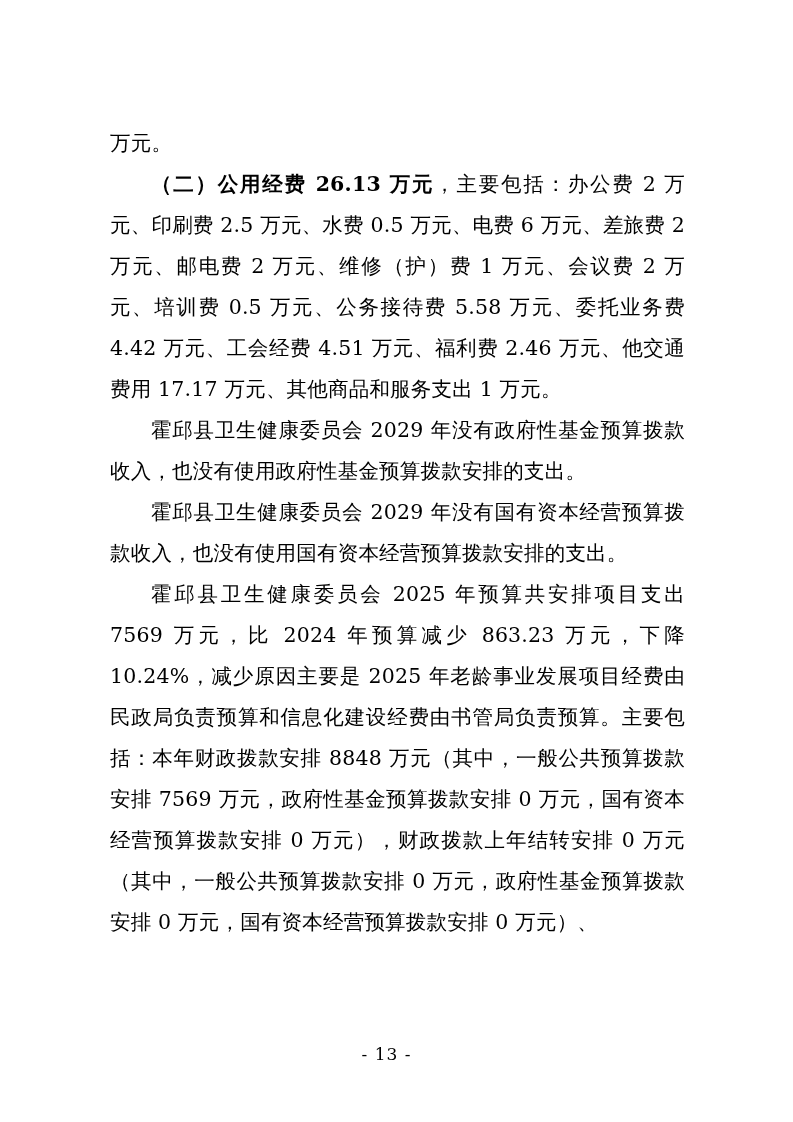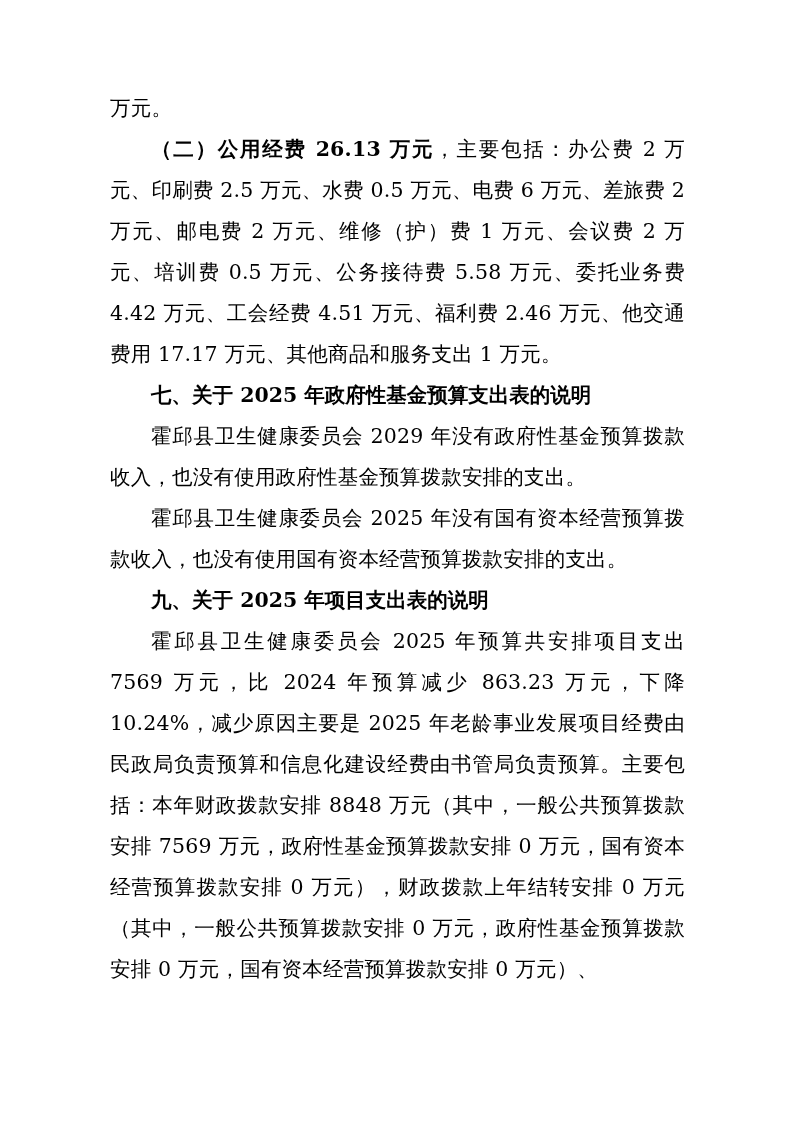--- a/index.html
+++ b/index.html
@@ -19,20 +19,21 @@
     position: absolute;
     left: 0;
     top: 0;
     width: 793px;
     height: 1122px;
     box-sizing: border-box;
     padding: 88px 108px 40px 110px;
   }
   .doc-body {
     width: 100%;
+    margin-top: 35px;
   }
   p.para {
     margin: 0;
     font-size: 20.5px;
     line-height: 41px;
     text-align: justify;
     text-justify: inter-ideograph;
     letter-spacing: 0.2px;
   }
   p.indent {
@@ -63,22 +64,21 @@
 </head>
 <body>
 
 <div class="page">
   <div class="doc-body">
 
     <p class="para">万元。</p>
 
     <p class="para indent"><span class="bold">（二）公用经费 26.13 万元</span><span>，主要包括：办公费 2 万元、印刷费 2.5 万元、水费 0.5 万元、电费 6 万元、差旅费 2 万元、邮电费 2 万元、维修（护）费 1 万元、会议费 2 万元、培训费 0.5 万元、公务接待费 5.58 万元、委托业务费 4.42 万元、工会经费 4.51 万元、福利费 2.46 万元、他交通费用 17.17 万元、其他商品和服务支出 1 万元。</span></p>
 
-    <p class="heading">七、关于 2025 年政府性基金预算支出表的说明</p>
     <p class="para indent">霍邱县卫生健康委员会 2029 年没有政府性基金预算拨款收入，也没有使用政府性基金预算拨款安排的支出。</p>
 
-    <p class="para indent">霍邱县卫生健康委员会 2025 年没有国有资本经营预算拨款收入，也没有使用国有资本经营预算拨款安排的支出。</p>
+    <p class="para indent">霍邱县卫生健康委员会 2029 年没有国有资本经营预算拨款收入，也没有使用国有资本经营预算拨款安排的支出。</p>
 
-    <p class="heading">九、关于 2025 年项目支出表的说明</p>
     <p class="para indent">霍邱县卫生健康委员会 2025 年预算共安排项目支出 7569 万元，比 2024 年预算减少 863.23 万元，下降 10.24%，减少原因主要是 2025 年老龄事业发展项目经费由民政局负责预算和信息化建设经费由书管局负责预算。主要包括：本年财政拨款安排 8848 万元（其中，一般公共预算拨款安排 7569 万元，政府性基金预算拨款安排 0 万元，国有资本经营预算拨款安排 0 万元），财政拨款上年结转安排 0 万元（其中，一般公共预算拨款安排 0 万元，政府性基金预算拨款安排 0 万元，国有资本经营预算拨款安排 0 万元）、</p>
 
   </div>
+  <div class="page-number">- 13 -</div>
 </div>
 
 </body></html>

